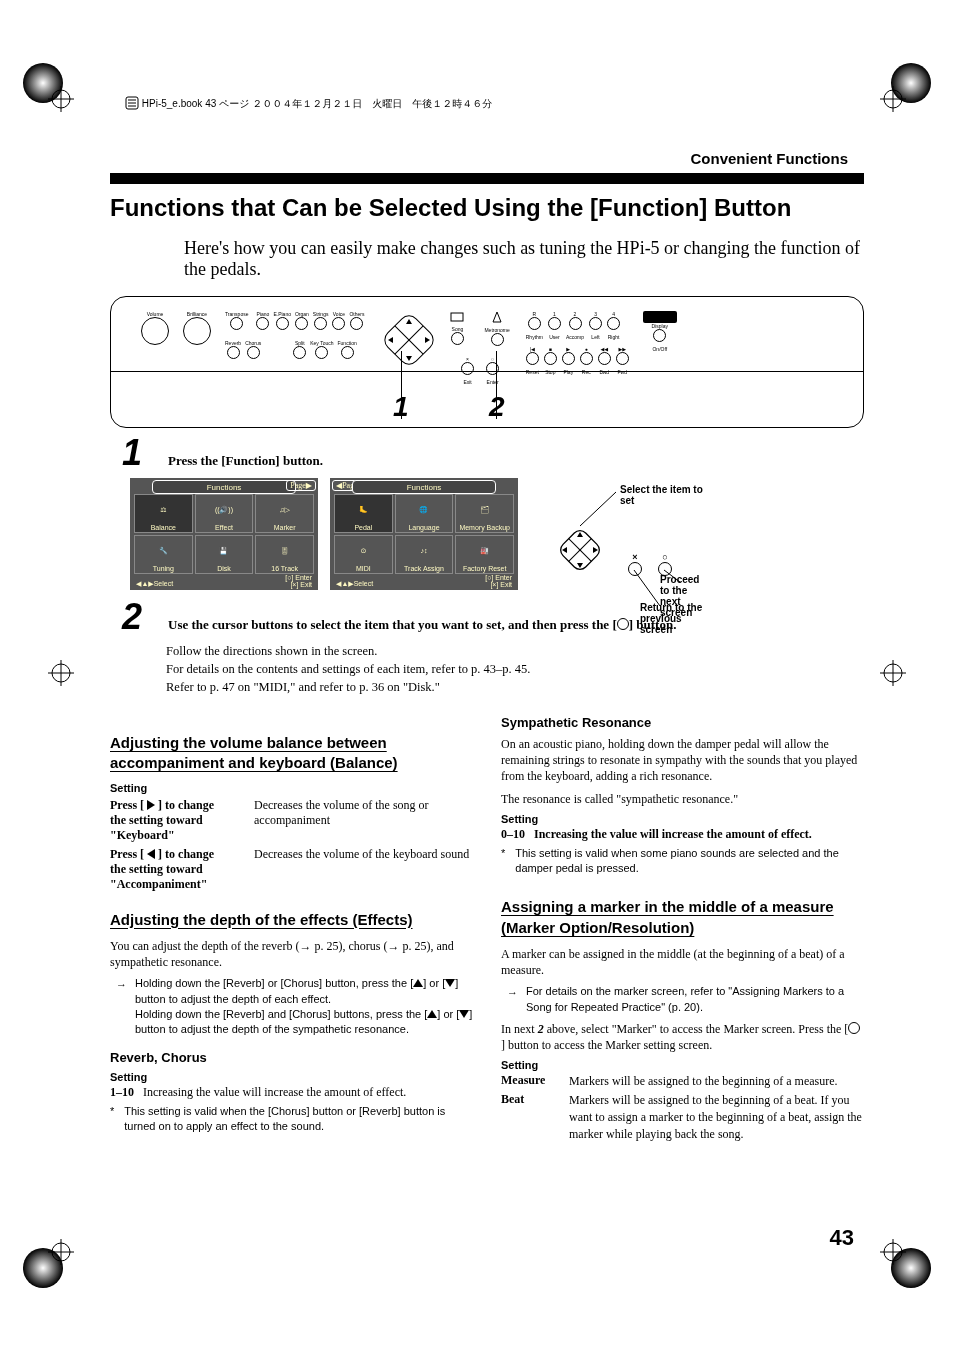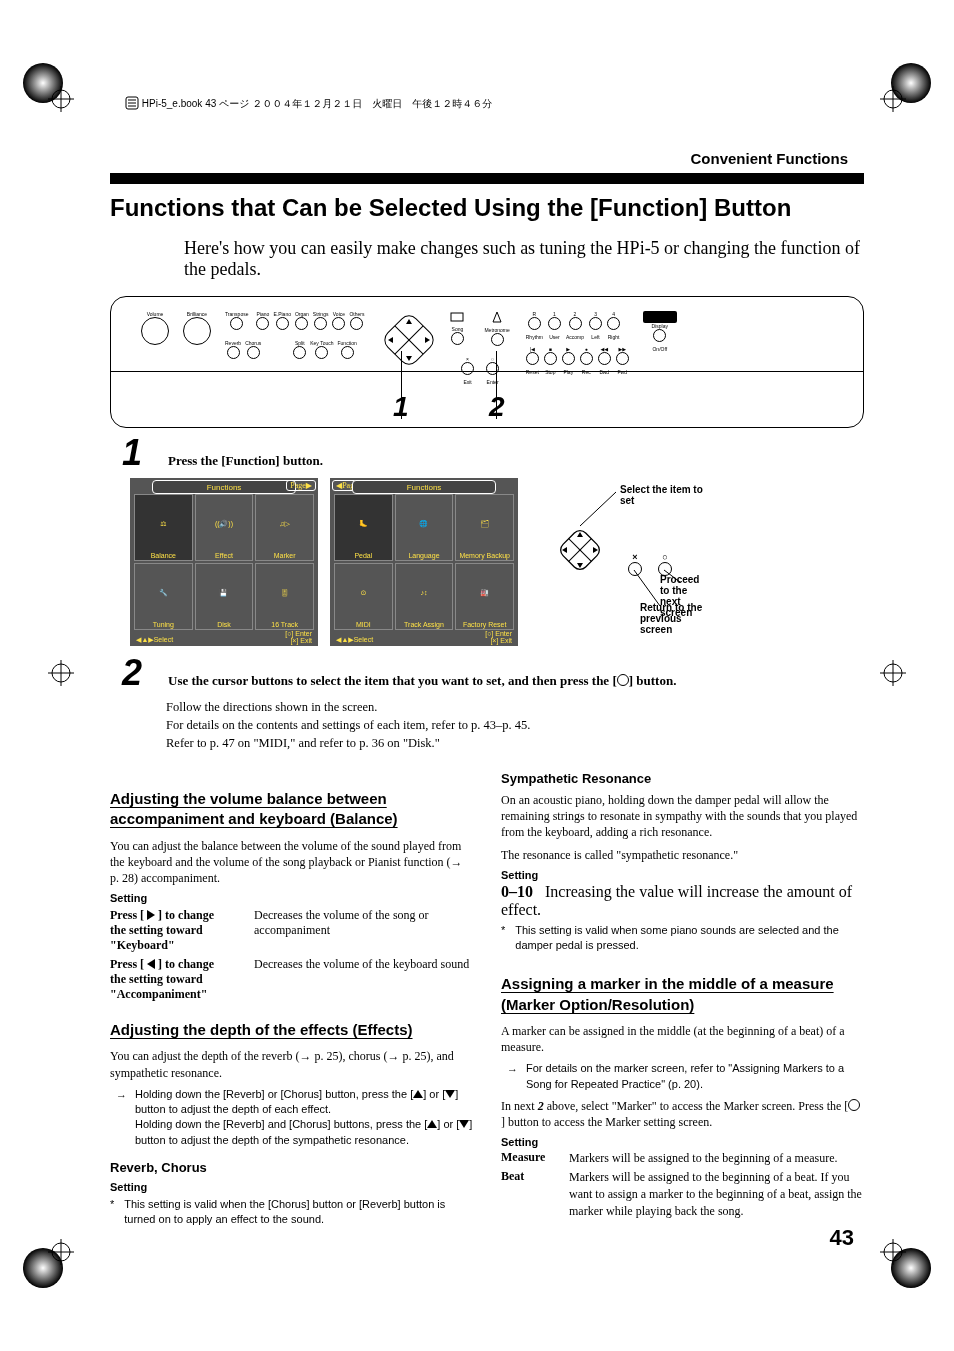--- a/index.html
+++ b/index.html
@@ -62,21 +62,21 @@
     position:absolute; bottom:4px; font-family:Arial,sans-serif; font-size:28px; font-weight:bold; font-style:italic; color:#000;
   }
   .vline { position:absolute; width:1px; background:#000; }
   .step-row { display:flex; align-items:baseline; gap:16px; margin-left:12px; }
   .step-num {
     font-family: Arial, sans-serif; font-size:36px; font-weight:bold; font-style:italic; width:30px;
   }
   .step-text { font-size:13px; font-weight:bold; }
   .screens-row { display:flex; gap:12px; margin:4px 0 6px 20px; align-items:flex-start; }
   .screen {
-    width:188px; height:168px; background:#555; position:relative; color:#fde047;
+    width:188px; height:112px; background:#555; position:relative; color:#fef9c3;
   }
   .screen-title-bar {
     position:absolute; top:2px; left:22px; right:22px; height:12px;
     border:1px solid #fff; border-radius:4px; background:#444;
     display:flex; align-items:center; justify-content:center;
     font-size:8px; font-family:sans-serif;
   }
   .screen-page { position:absolute; top:2px; right:2px; font-size:8px; border:1px solid #fff; border-radius:3px; padding:0 3px; }
   .screen-grid { position:absolute; top:16px; left:4px; right:4px; bottom:16px; display:grid; grid-template-columns:1fr 1fr 1fr; grid-template-rows:1fr 1fr; gap:2px; }
   .screen-cell { border:1px solid #888; display:flex; flex-direction:column; align-items:center; justify-content:flex-end; font-size:7px; font-family:sans-serif; padding-bottom:1px; }
@@ -426,21 +426,20 @@
   </div>
   <div class="followups">
     <p>Follow the directions shown in the screen.</p>
     <p>For details on the contents and settings of each item, refer to p. 43–p. 45.</p>
     <p>Refer to p. 47 on "MIDI," and refer to p. 36 on "Disk."</p>
   </div>
 
   <div class="two-col">
     <div class="col">
       <div class="subsect-title">Adjusting the volume balance between accompaniment and keyboard (Balance)</div>
-      <p class="body-p">You can adjust the balance between the volume of the sound played from the keyboard and the volume of the song playback or Pianist function (→ p. 28) accompaniment.</p>
       <div class="setting-h">Setting</div>
       <div class="setting-tbl">
         <div class="k"><span>Press [</span> <span class="tri tri-right"></span> <span>] to change the setting toward "Keyboard"</span></div>
         <div class="v">Decreases the volume of the song or accompaniment</div>
       </div>
       <div class="setting-tbl">
         <div class="k"><span>Press [</span> <span class="tri tri-left"></span> <span>] to change the setting toward "Accompaniment"</span></div>
         <div class="v">Decreases the volume of the keyboard sound</div>
       </div>
 
@@ -449,32 +448,33 @@
       <div class="arrow-row">
           <span class="arr">→</span>
         <div>
           <span>Holding down the [Reverb] or [Chorus] button, press the [</span><span class="tri tri-up"></span><span>] or [</span><span class="tri tri-down"></span><span>] button to adjust the depth of each effect.</span><br>
           <span>Holding down the [Reverb] and [Chorus] buttons, press the [</span><span class="tri tri-up"></span><span>] or [</span><span class="tri tri-down"></span><span>] button to adjust the depth of the sympathetic resonance.</span>
         </div>
       </div>
 
       <div class="sub-h">Reverb, Chorus</div>
       <div class="setting-h">Setting</div>
+      <div style="font-size:12px;"><b>1–10</b>&nbsp;&nbsp;&nbsp;<span>Increasing the value will increase the amount of effect.</span></div>
       <div class="note-row">
           <span class="star">*</span>
           <span>This setting is valid when the [Chorus] button or [Reverb] button is turned on to apply an effect to the sound.</span>
         </div>
     </div>
 
     <div class="col">
       <div class="sub-h" style="margin-top:0">Sympathetic Resonance</div>
       <p class="body-p">On an acoustic piano, holding down the damper pedal will allow the remaining strings to resonate in sympathy with the sounds that you played from the keyboard, adding a rich resonance.</p>
       <p class="body-p">The resonance is called "sympathetic resonance."</p>
       <div class="setting-h">Setting</div>
-      <div style="font-size:16px;"><b>0–10</b>&nbsp;&nbsp;&nbsp;<span>Increasing the value will increase the amount of effect.</span></div>
+      <div style="font-size:12px;font-weight:bold;"><b>0–10</b>&nbsp;&nbsp;&nbsp;<span>Increasing the value will increase the amount of effect.</span></div>
       <div class="note-row">
           <span class="star">*</span>
           <span>This setting is valid when some piano sounds are selected and the damper pedal is pressed.</span>
         </div>
 
       <div class="subsect-title" style="margin-top:22px">Assigning a marker in the middle of a measure (Marker Option/Resolution)</div>
       <p class="body-p">A marker can be assigned in the middle (at the beginning of a beat) of a measure.</p>
       <div class="arrow-row">
           <span class="arr">→</span>
           <span>For details on the marker screen, refer to "Assigning Markers to a Song for Repeated Practice" (p. 20).</span>

